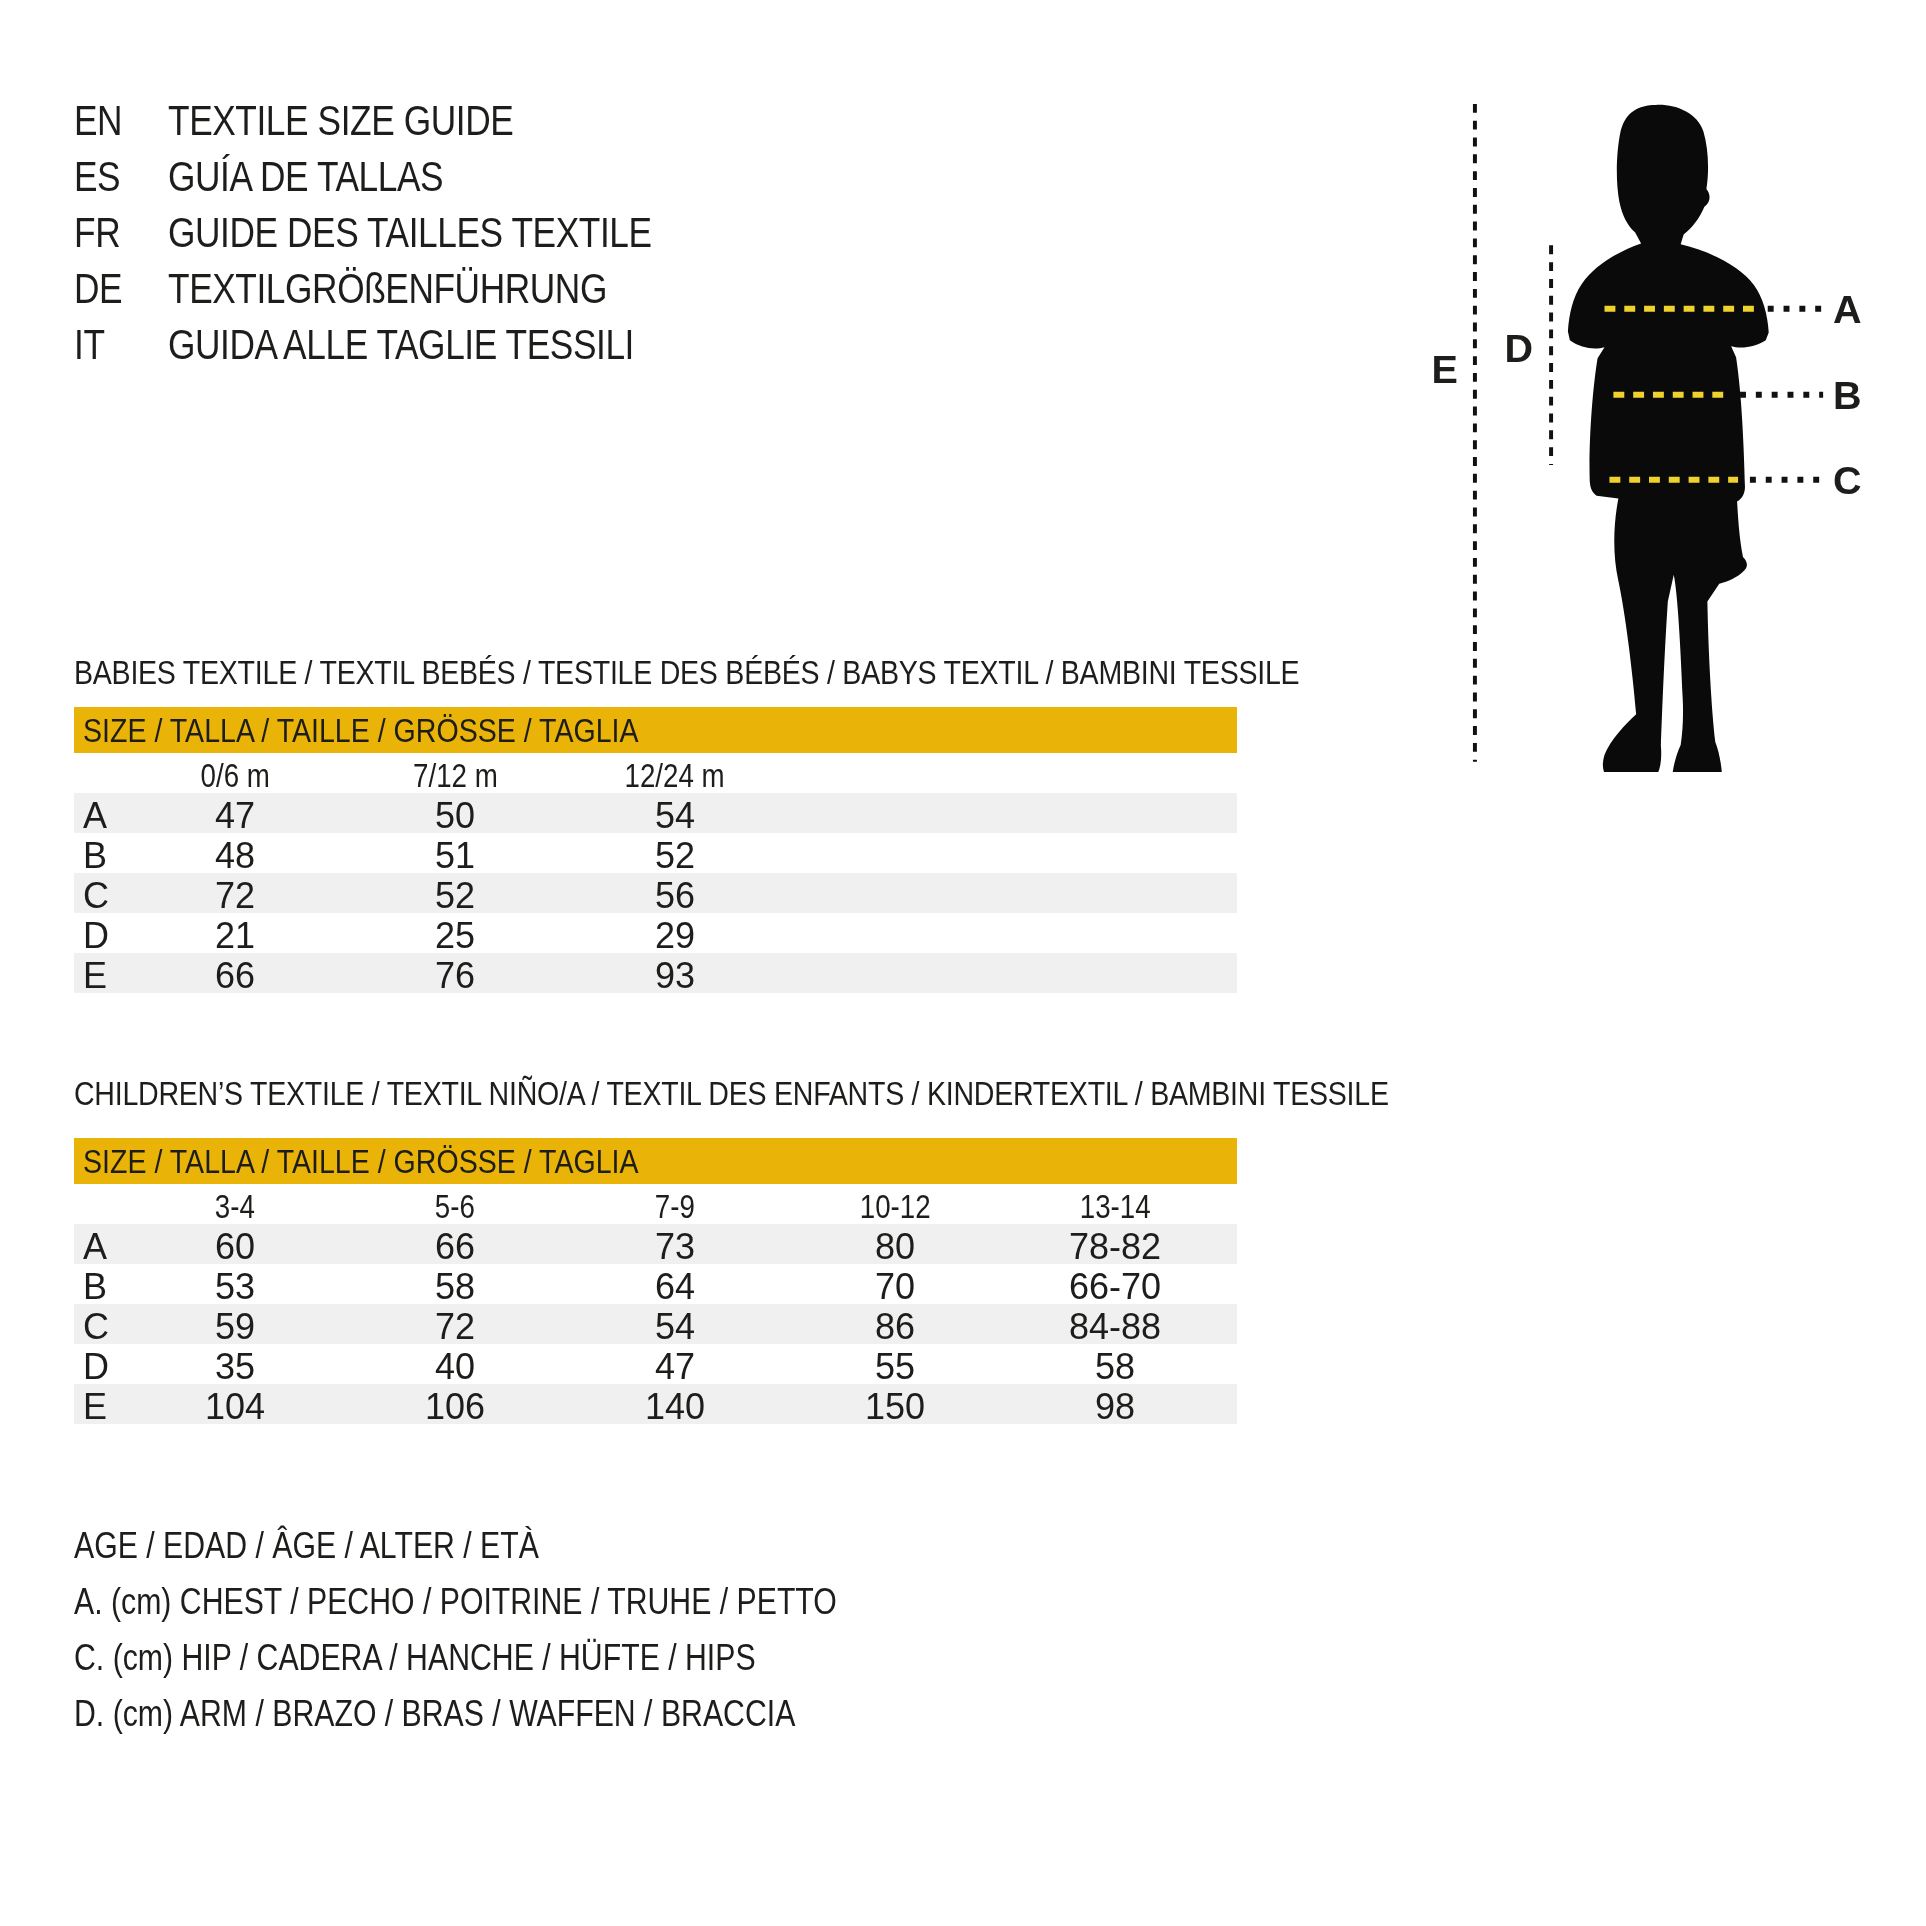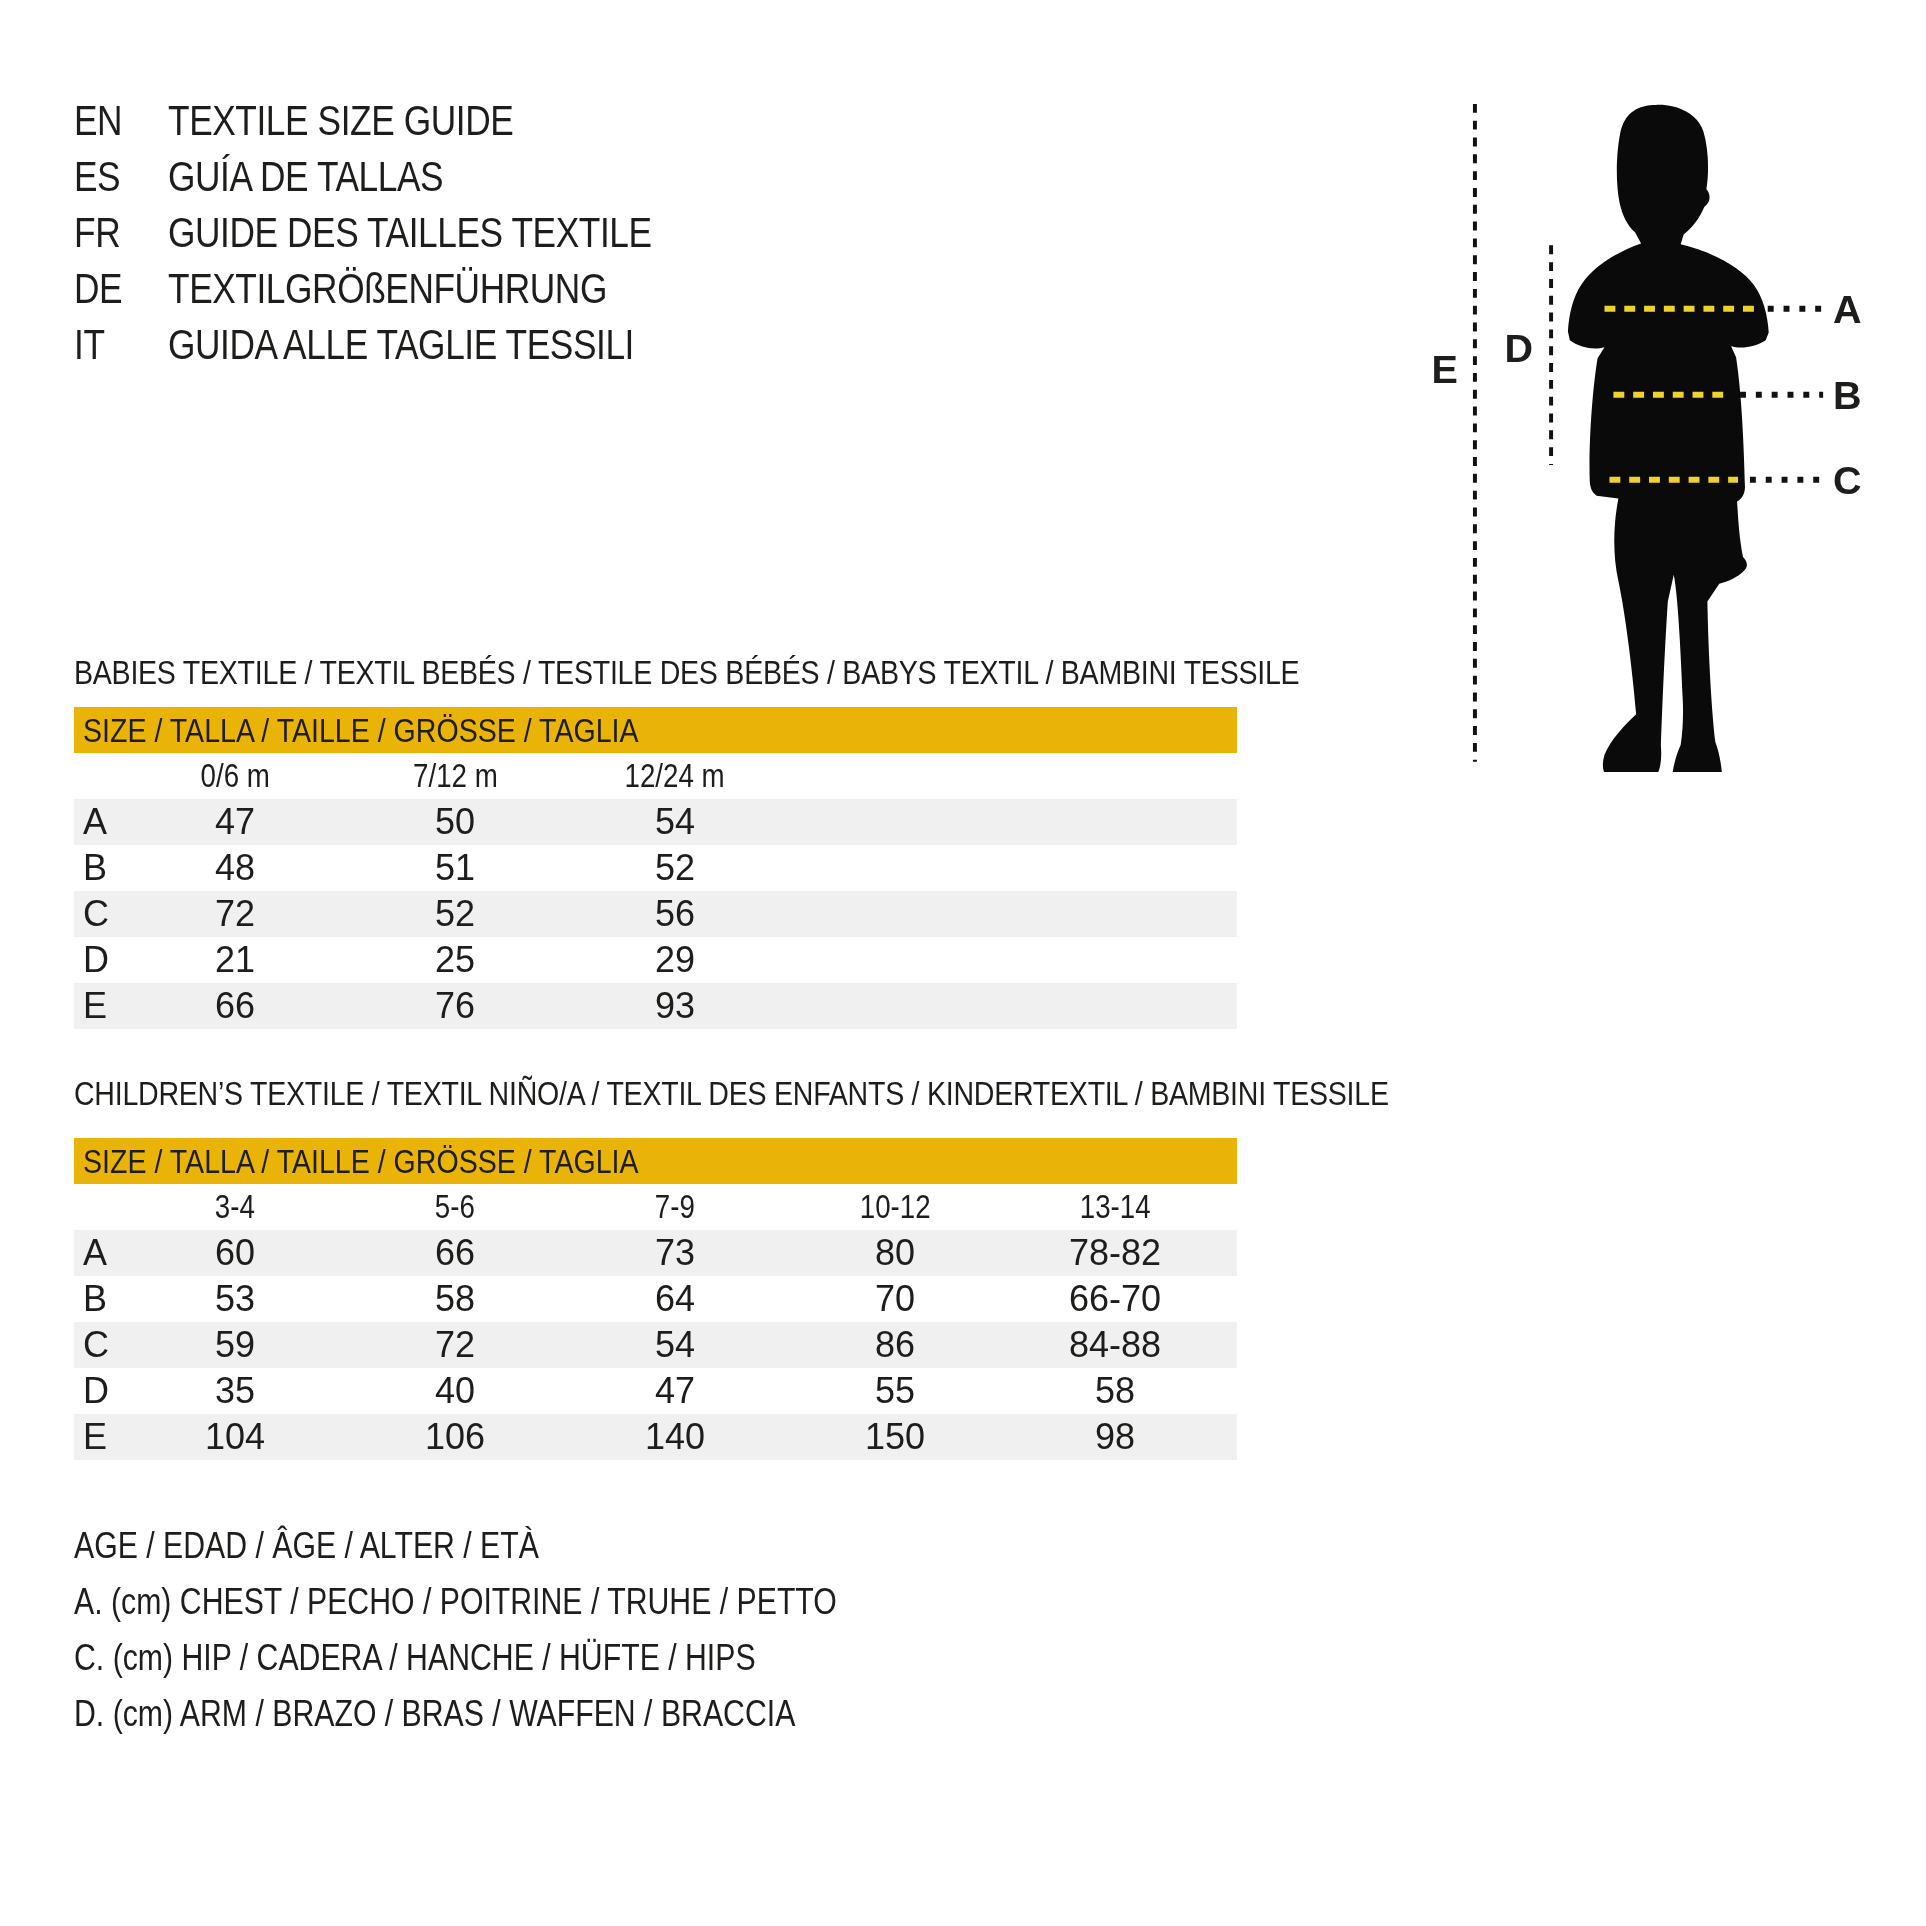--- a/index.html
+++ b/index.html
@@ -15,21 +15,21 @@
   .langs{left:74px;top:93px;}
   .lang-row{height:56px;line-height:56px;font-size:42px;letter-spacing:-0.5px;}
   .lang-code{display:inline-block;width:94px;transform:scaleX(.84);transform-origin:0 50%;}
 
   
   .sec-title{left:74px;font-size:34px;line-height:40px;letter-spacing:-0.3px;}
 
   
   .tbl{left:74px;width:1163px;}
   .size-bar{height:46px;line-height:46px;background:#eab308;padding-left:9px;font-size:34px;}
-  .trow{display:flex;height:46px;line-height:46px;font-size:36px;}
+  .trow{display:flex;height:40px;line-height:46px;font-size:36px;}
   .trow.head{font-size:33px;}
   .trow.stripe{background:#f0f0f0;}
   .tlbl{width:51px;padding-left:9px;box-sizing:border-box;}
   .tval{width:220px;text-align:center;}
 
   
   .legend{left:74px;top:1518px;text-decoration:underline;}
   .legend-line{height:56px;line-height:56px;font-size:36px;}
 
   

